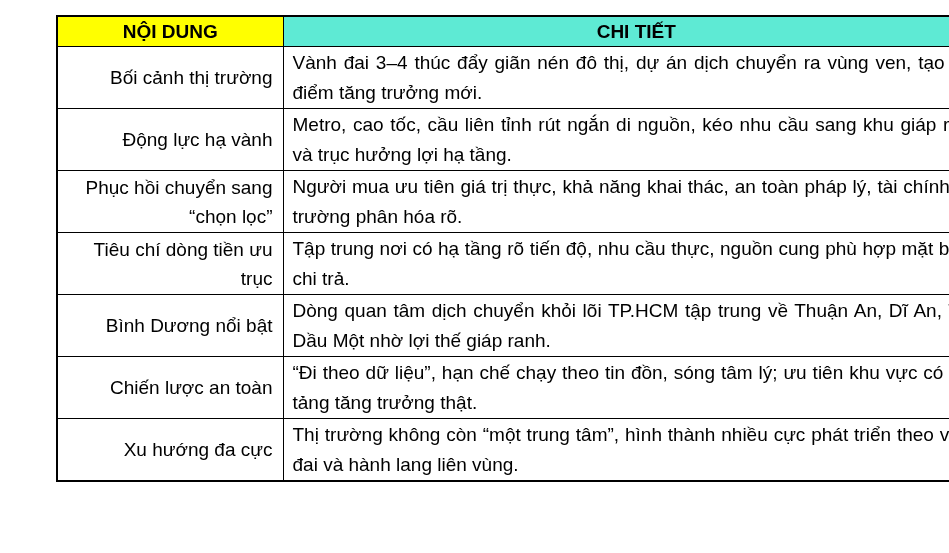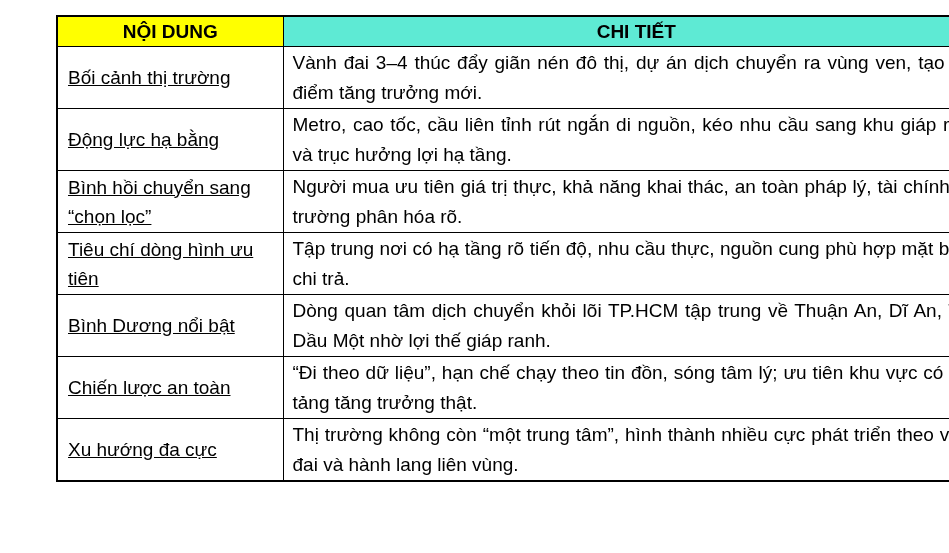--- a/index.html
+++ b/index.html
@@ -34,26 +34,25 @@
   table.info-table th {
     height: 29px;
     font-size: 19px;
     font-weight: bold;
     text-align: center;
     vertical-align: middle;
     padding: 0;
   }
   table.info-table tbody tr { height: 62px; }
   td.topic-cell {
-    text-align: left;
+    text-align: right;
     vertical-align: middle;
     font-size: 19px;
     line-height: 29px;
     padding: 0 10px;
-    text-decoration: underline;
   }
   td.detail-cell {
     text-align: justify;
     vertical-align: top;
     font-size: 19px;
     line-height: 30px;
     padding: 1px 8px 0 9px;
     border-radius: 30px;
   }
 </style>
@@ -71,29 +70,29 @@
         <th class="hdr" style="background: rgb(255, 255, 0);">NỘI DUNG</th>
         <th class="hdr" style="background: #5eead4;">CHI TIẾT</th>
       </tr>
     </thead>
     <tbody>
       <tr>
         <td class="topic-cell">Bối cảnh thị trường</td>
         <td class="detail-cell">Vành đai 3–4 thúc đẩy giãn nén đô thị, dự án dịch chuyển ra vùng ven, tạo các điểm tăng trưởng mới.</td>
       </tr>
       <tr>
-        <td class="topic-cell">Động lực hạ bằng</td>
+        <td class="topic-cell">Động lực hạ vành</td>
         <td class="detail-cell">Metro, cao tốc, cầu liên tỉnh rút ngắn di nguồn, kéo nhu cầu sang khu giáp ranh và trục hưởng lợi hạ tầng.</td>
       </tr>
       <tr>
-        <td class="topic-cell">Bình hồi chuyển sang “chọn lọc”</td>
+        <td class="topic-cell">Phục hồi chuyển sang “chọn lọc”</td>
         <td class="detail-cell">Người mua ưu tiên giá trị thực, khả năng khai thác, an toàn pháp lý, tài chính; thị trường phân hóa rõ.</td>
       </tr>
       <tr>
-        <td class="topic-cell">Tiêu chí dòng hình ưu tiên</td>
+        <td class="topic-cell">Tiêu chí dòng tiền ưu trục</td>
         <td class="detail-cell">Tập trung nơi có hạ tầng rõ tiến độ, nhu cầu thực, nguồn cung phù hợp mặt bằng chi trả.</td>
       </tr>
       <tr>
         <td class="topic-cell">Bình Dương nổi bật</td>
         <td class="detail-cell">Dòng quan tâm dịch chuyển khỏi lõi TP.HCM tập trung về Thuận An, Dĩ An, Thủ Dầu Một nhờ lợi thế giáp ranh.</td>
       </tr>
       <tr>
         <td class="topic-cell">Chiến lược an toàn</td>
         <td class="detail-cell">“Đi theo dữ liệu”, hạn chế chạy theo tin đồn, sóng tâm lý; ưu tiên khu vực có nền tảng tăng trưởng thật.</td>
       </tr>

